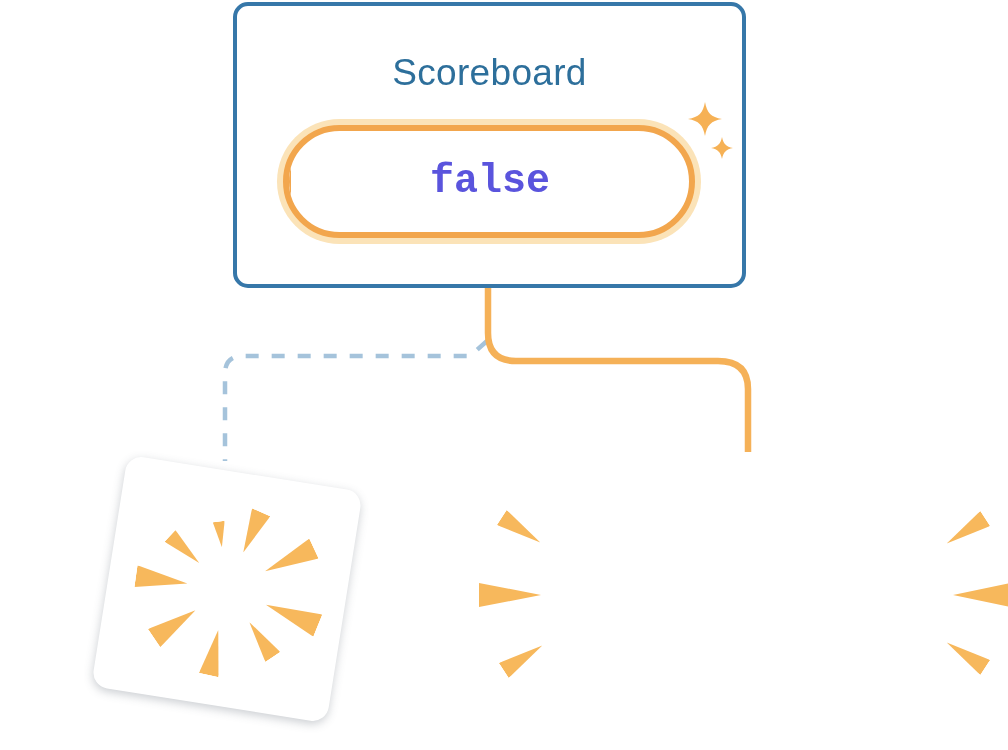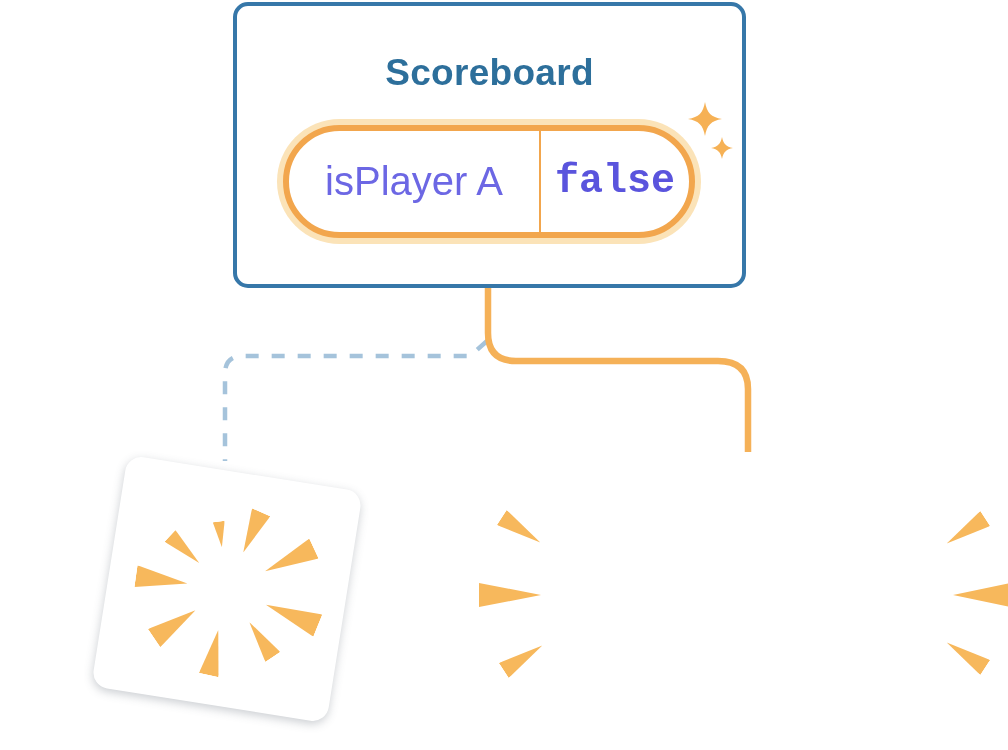--- a/index.html
+++ b/index.html
@@ -11,21 +11,21 @@
   
   #connectors{position:absolute;left:0;top:0;z-index:1;}
 
   
   .scoreboard-card{
     position:absolute;left:233px;top:2px;width:513px;height:286px;
     box-sizing:border-box;background:#ffffff;
     border:4px solid #3677A9;border-radius:15px;z-index:3;
   }
   .card-title{
-    text-align:center;color:#2D6F9B;font-size:37px;font-weight:700;
+    text-align:center;color:#2D6F9B;font-size:37px;font-weight:400;
     letter-spacing:.3px;
   }
   .scoreboard-card .card-title{margin-top:46px;}
 
   .state-pill{
     position:absolute;left:46px;top:119px;width:412px;height:113px;
     box-sizing:border-box;background:#ffffff;
     border:6px solid #F2A64D;border-radius:60px;
     box-shadow:0 0 0 6px #FBE3B8;
     display:flex;align-items:stretch;overflow:hidden;z-index:4;
@@ -100,21 +100,20 @@
       <div class="wedge tip-left" style="width: 54px; height: 22px; margin-left: -27px; margin-top: -11px; transform: rotate(-25deg) translateX(69px); background: rgb(247, 184, 92);"></div>
       <div class="wedge tip-left" style="width: 50px; height: 22px; margin-left: -25px; margin-top: -11px; transform: rotate(146deg) translateX(63px); background: rgb(247, 184, 92);"></div>
       <div class="wedge tip-left" style="width: 46px; height: 20px; margin-left: -23px; margin-top: -10px; transform: rotate(102deg) translateX(65px); background: rgb(247, 184, 92);"></div>
       <div class="wedge tip-left" style="width: 42px; height: 18px; margin-left: -21px; margin-top: -9px; transform: rotate(56deg) translateX(61px); background: rgb(247, 184, 92);"></div>
       <div class="wedge tip-left" style="width: 56px; height: 24px; margin-left: -28px; margin-top: -12px; transform: rotate(22deg) translateX(70px); background: rgb(247, 184, 92);"></div>
     </div>
 
   <div class="scoreboard-card">
     <div class="card-title">Scoreboard</div>
     <div class="state-pill">
-      <div class="key-cell">isPlayer A</div>
       <div class="divider"></div>
       <div class="value-cell">false</div>
     </div>
     <svg class="sparkles" width="76" height="84" viewBox="0 0 76 84">
       <path fill="#F6B155" d="M31 13
         C33 24 37 28 48 30 C37 32 33 36 31 47 C29 36 25 32 14 30 C25 28 29 24 31 13 Z"></path>
       <path fill="#F6B155" d="M48 48
         C49.5 55 52 57.5 59 59 C52 60.5 49.5 63 48 70 C46.5 63 44 60.5 37 59 C44 57.5 46.5 55 48 48 Z"></path>
     </svg>
   </div>

